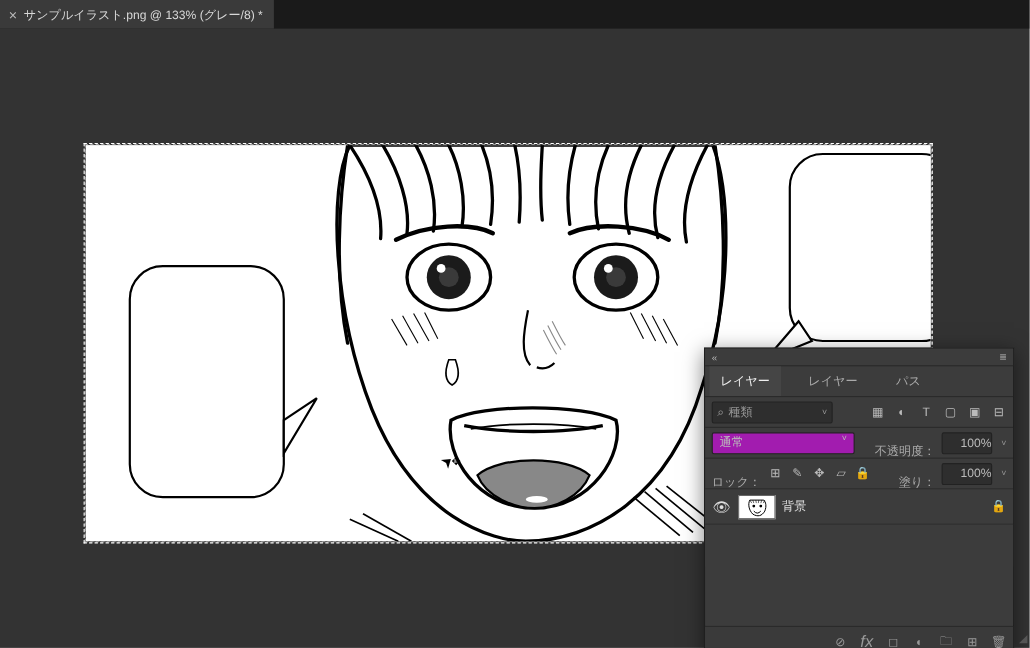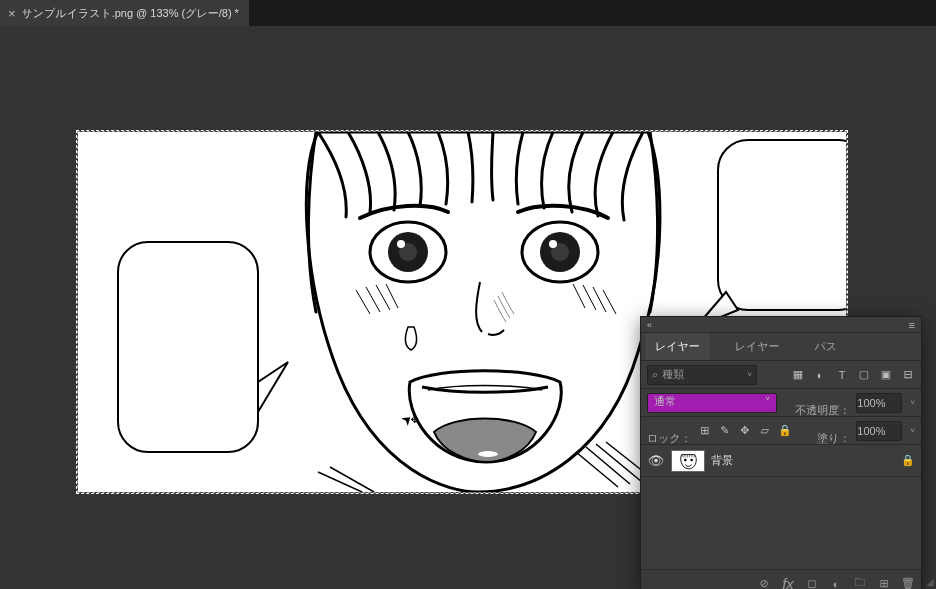--- a/index.html
+++ b/index.html
@@ -112,21 +112,21 @@
   .mini-ico { width:14px; height:14px; display:flex; align-items:center; justify-content:center; color:#bbb; cursor:pointer;}
   .blend-select {
     flex: 0 0 130px;
     height:20px; background:#a21caf; border:1px solid #222; border-radius:2px;
     display:flex; align-items:flex-start; padding:0 6px; color:#bbb;
   }
   .blend-select .chev { margin-left:auto; font-size:8px;}
   .label-sm { color:#aaa;margin-top:16px; }
   .pct-field {
     width:46px; height:20px; background:#2e2e2e; border:1px solid #222; border-radius:2px;
-    display:flex; align-items:center; justify-content:flex-start; color:#bbb;
+    display:flex; align-items:center; justify-content:flex-end; color:#bbb;
   }
   .chev-small { font-size:8px; color:#999; margin-left:2px;}
   .lock-icons { display:flex; gap:6px; align-items:center; }
   .layer-list { background:#3c3c3c; min-height:70px; }
   .layer-row {
     display:flex; align-items:center;
     height:32px; padding:0 6px;
     border-bottom:1px solid #2e2e2e;
     gap:6px;
   }

